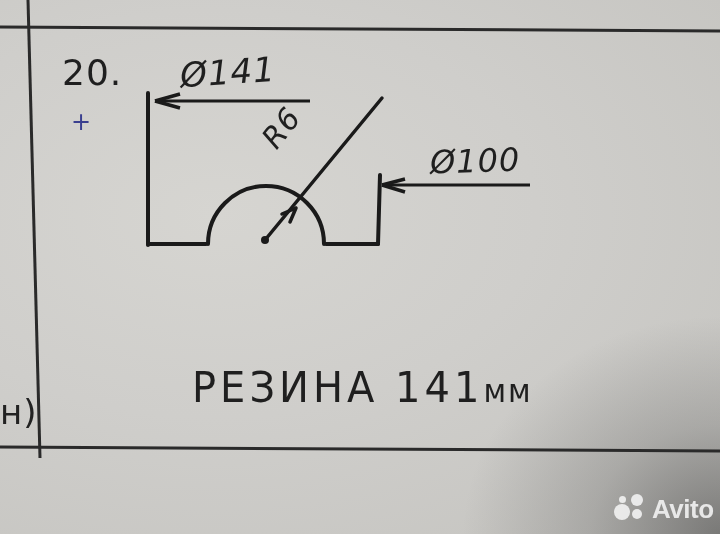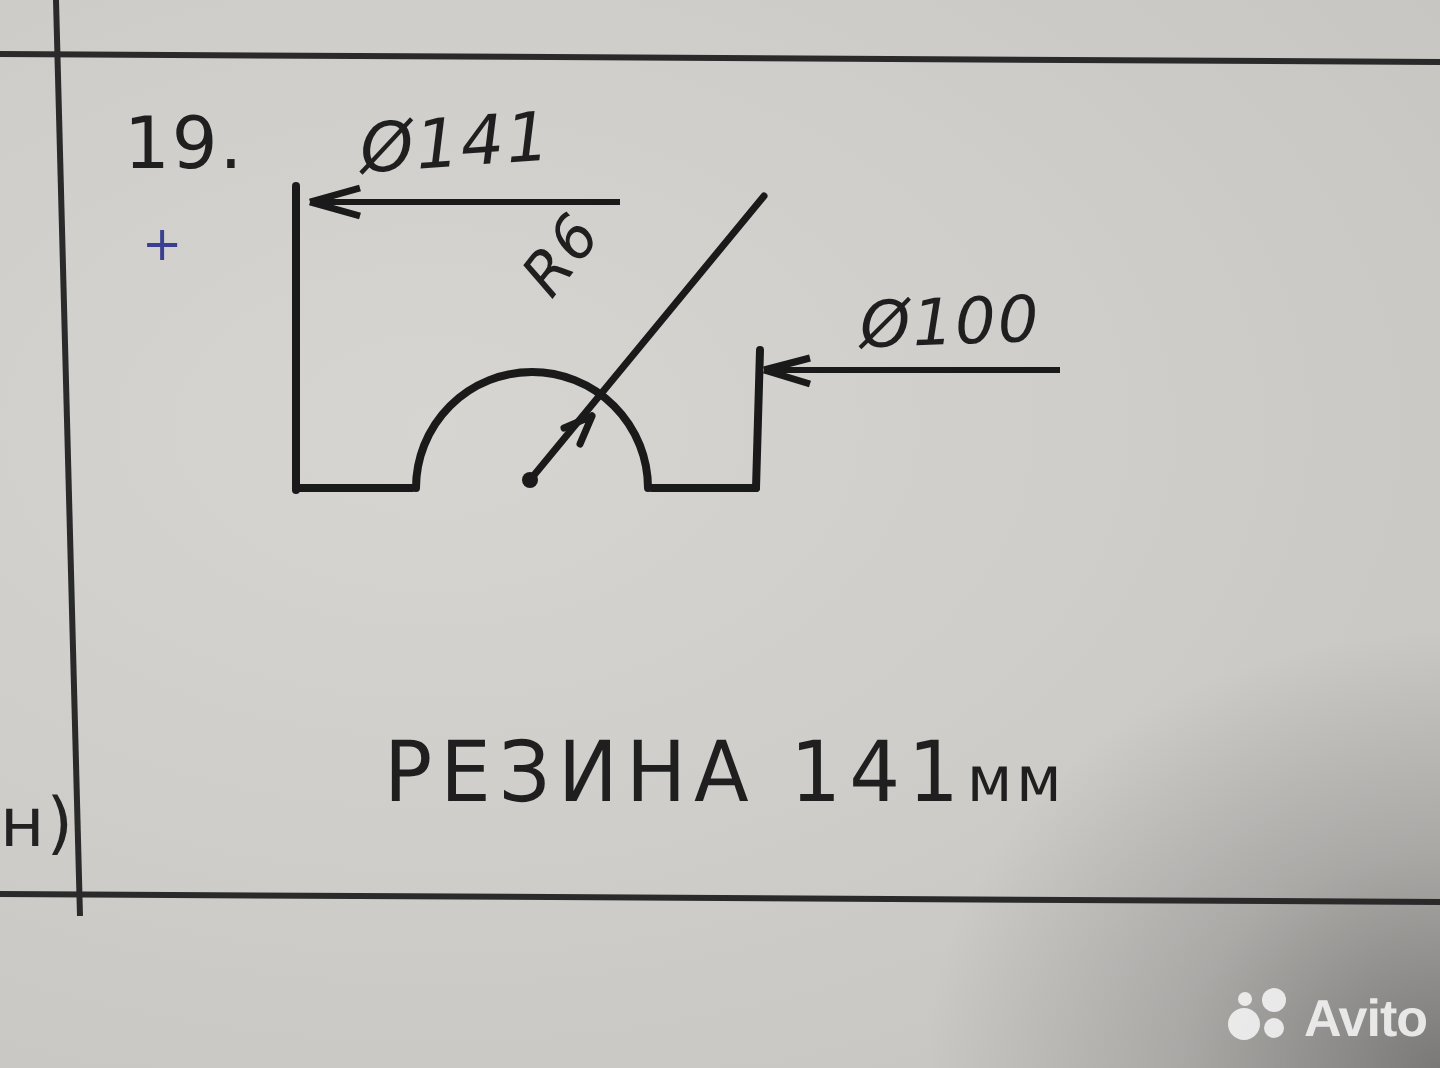--- a/index.html
+++ b/index.html
@@ -78,21 +78,21 @@
     <path d="M382 185 L405 179 M382 185 L405 192" stroke-width="3.5"></path>
   </g>
 
   <g stroke="#1a1a1a" stroke-width="3.5" fill="none" stroke-linecap="round">
     <line x1="265" y1="240" x2="382" y2="98"></line>
     <path d="M296 208 L290 222 M296 208 L282 214"></path>
   </g>
   <circle cx="265" cy="240" r="4" fill="#1a1a1a"></circle>
 </svg>
 
-<div class="hand item-number">19.</div>
+<div class="hand item-number">20.</div>
 <div class="hand check-mark">+</div>
 <div class="hand dim-141">Ø141</div>
 <div class="hand dim-100">Ø100</div>
 <div class="hand radius-label">R6</div>
 
 <div class="hand caption">
   <span>РЕЗИНА 141</span><span class="caption-mm">мм</span>
 </div>
 
 <div class="hand cut-text">н)</div>

